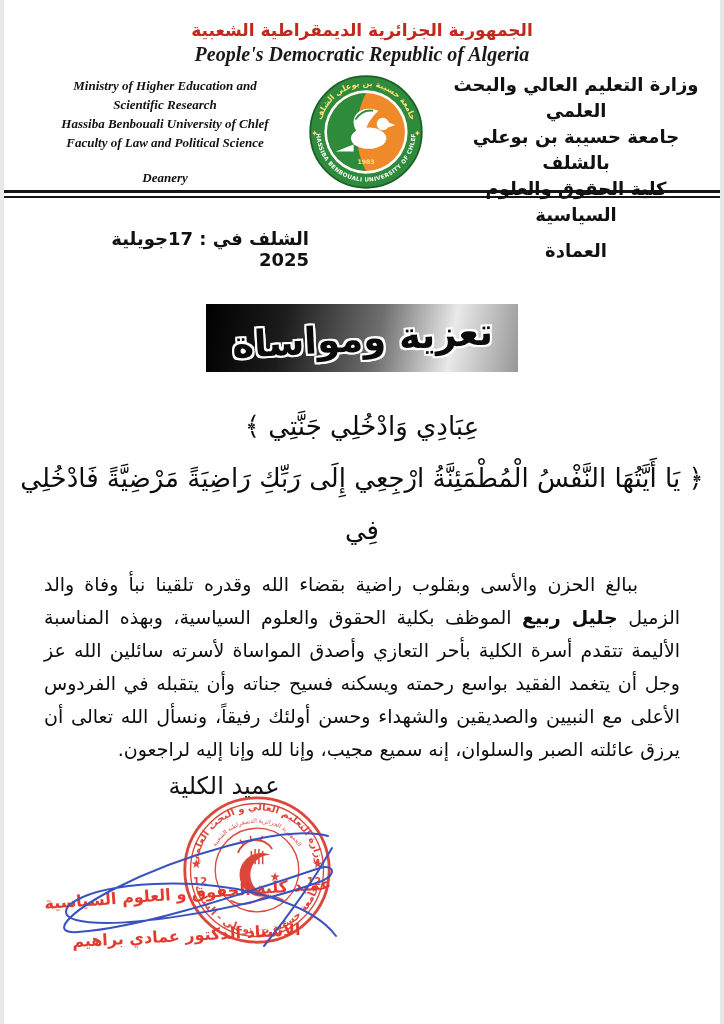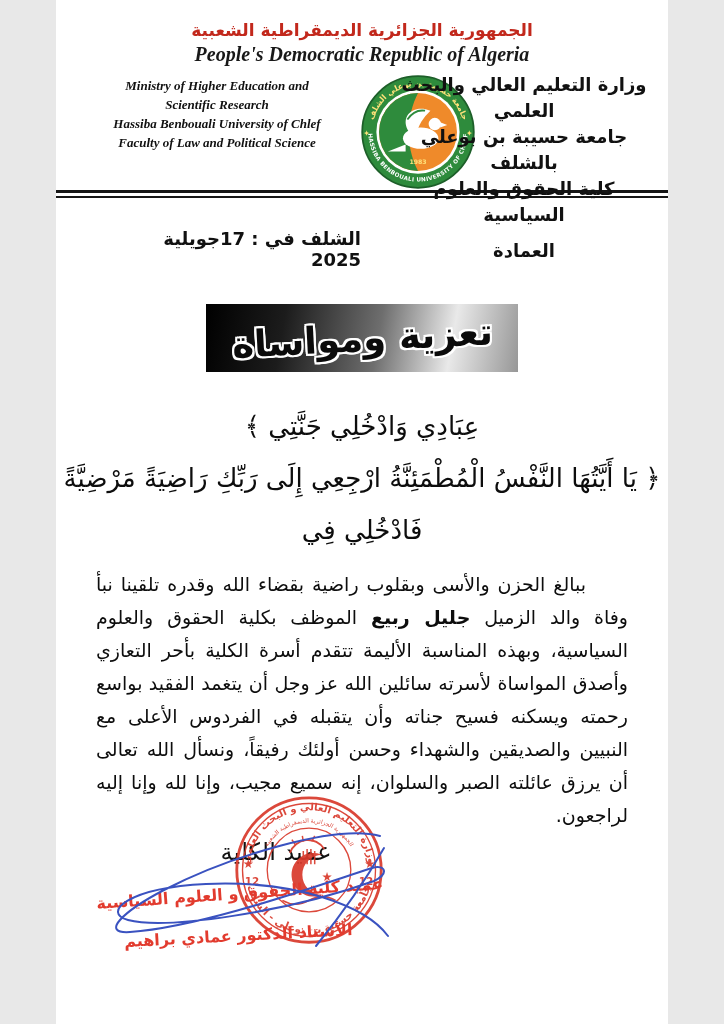--- a/index.html
+++ b/index.html
@@ -1,16 +1,16 @@
 <!DOCTYPE html>
 <html><head>
 <meta charset="utf-8">
 <style>
   html,body{margin:0;padding:0;background:#e8e8e8;}
-  .page{position:relative;width:612px;height:1024px;margin:0 auto;background:#fff;overflow:hidden;
+  .page{position:relative;width:716px;height:1024px;margin:0 auto;background:#fff;overflow:hidden;
         font-family:"DejaVu Sans",sans-serif;color:#111;}
   
   .republic-ar{padding-top:20px;text-align:center;color:#c2281c;font-weight:bold;font-size:17px;}
   .republic-en{text-align:center;font-family:"Liberation Serif",serif;font-style:italic;
                font-weight:bold;font-size:20px;margin-top:3px;color:#181818;}
   .header-row{position:relative;height:120px;margin-top:4px;}
   .left-block{position:absolute;left:30px;top:6px;width:262px;text-align:center;
               font-family:"Liberation Serif",serif;font-style:italic;font-weight:bold;
               font-size:13px;line-height:19px;}
   .left-block .deanery{margin-top:16px;}
@@ -52,20 +52,21 @@
 
   <div class="republic-ar">الجمهورية الجزائرية الديمقراطية الشعبية</div>
   <div class="republic-en">People's Democratic Republic of Algeria</div>
 
   <div class="header-row">
     <div class="left-block">
       <div>Ministry of Higher Education and</div>
       <div>Scientific Research</div>
       <div>Hassiba Benbouali University of Chlef</div>
       <div>Faculty of Law and Political Science</div>
+      <div class="deanery">Deanery</div>
     </div>
 
     <div class="logo-wrap">
       <svg viewBox="0 0 140 140" width="124" height="124">
         <circle cx="70" cy="70" r="63" fill="#2e8b3c" stroke="#1d5f29" stroke-width="2"></circle>
         <circle cx="70" cy="70" r="47" fill="#ffffff"></circle>
         <circle cx="70" cy="70" r="44" fill="#ef8a2a"></circle>
         <path d="M 70,26 A 44,44 0 0 0 70,114 C 55,84 57,52 70,26 Z" fill="#2e8b3c"></path>
         <path d="M 60,70 C 48,52 66,38 84,46 C 76,54 70,62 68,74 Z" fill="#ffffff"></path>
         <ellipse cx="73" cy="77" rx="20" ry="12" fill="#ffffff"></ellipse>

